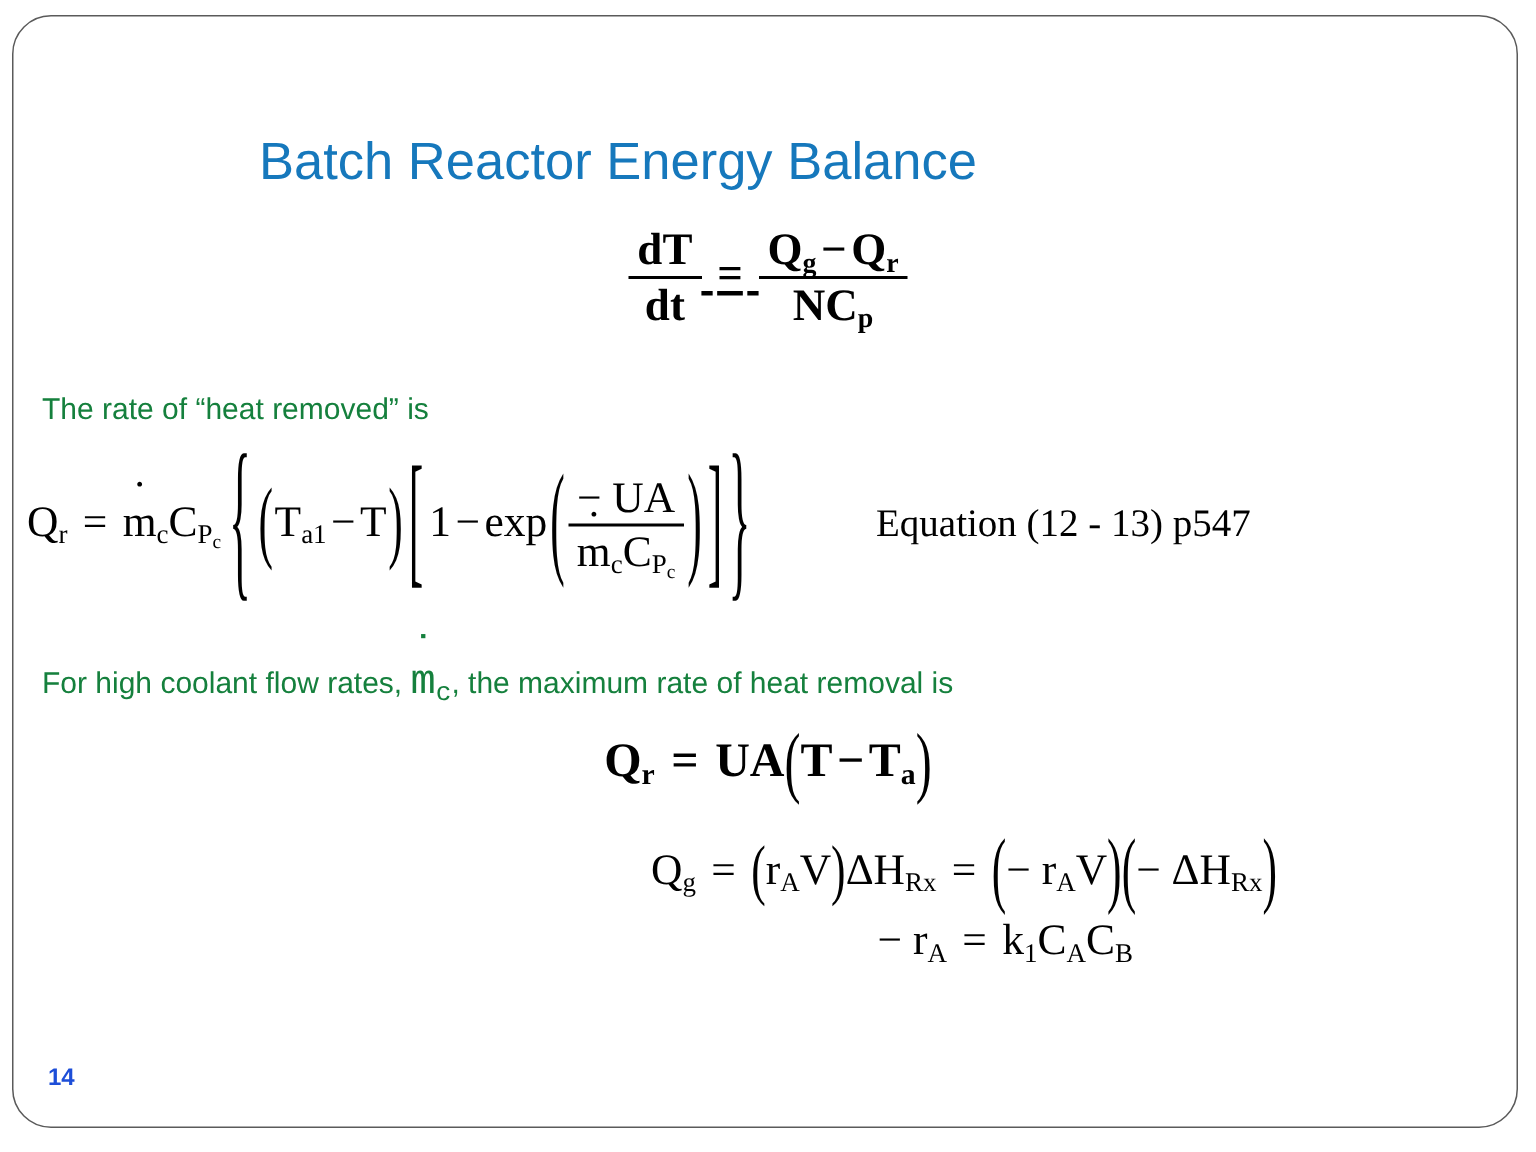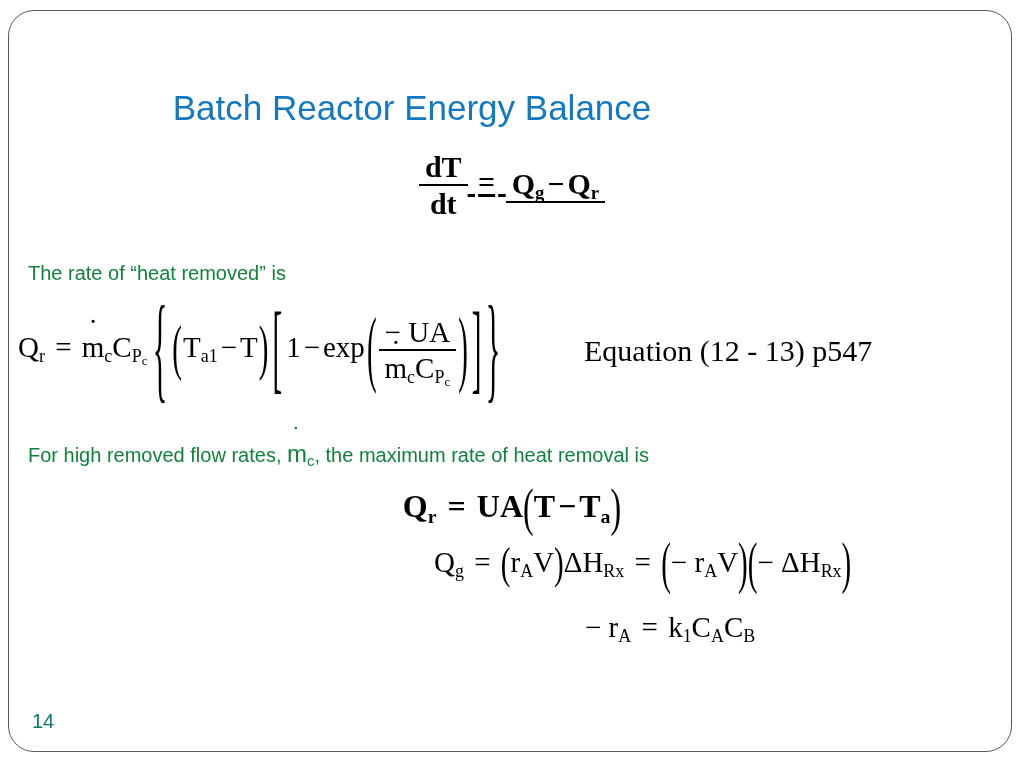--- a/index.html
+++ b/index.html
@@ -132,64 +132,64 @@
 
   #eq-qr-full {
     left: 18px;
     top: 318px;
     font-size: 29px;
   }
 
   #lbl-equation-ref {
     left: 584px;
     top: 336px;
-    font-size: 30px;
+    font-size: 26px;
     font-family: "Liberation Serif", "DejaVu Serif", serif;
   }
 
   #txt-high-coolant { left: 28px; top: 440px; }
   .inline-math {
-    font-family: Liberation Sans, sans-serif;
-    font-size: 24px;
+    font-family: Liberation Mono, monospace;
+    font-size: 28px;
   }
 
   #eq-qr-ua {
     left: 0;
     top: 490px;
     width: 1024px;
     text-align: center;
     font-size: 32px;
   }
 
   #txt-heat-generated { left: 28px; top: 555px; }
 
   #eq-qg-1 {
     left: 434px;
-    top: 548px;
+    top: 566px;
     font-size: 29px;
   }
   #eq-ra {
     left: 585px;
     top: 613px;
     font-size: 29px;
   }
   #eq-qg-2 {
     left: 525px;
     top: 663px;
     font-size: 29px;
   }
 
   .page-number {
     position: absolute;
     left: 32px;
     top: 710px;
     font-family: "Liberation Sans", sans-serif;
-    font-size: 20px;
-    font-weight: normal;
-    color: #0f766e;
+    font-size: 16px;
+    font-weight: bold;
+    color: #1d4ed8;
   }
 
   .op { padding: 0 3px; }
 </style>
 </head>
 <body>
 
 <div class="slide">
 
   <div class="slide-border"></div>
@@ -197,35 +197,36 @@
   <div class="slide-title">Batch Reactor Energy Balance</div>
 
   <div class="math bold" id="eq-dtdt">
     <span class="frac">
       <span class="num">dT</span>
       <span class="den">dt</span>
     </span>
     <span class="op">=</span>
     <span class="frac">
       <span class="num"><span>Q</span><sub>g</sub><span class="op">−</span><span>Q</span><sub>r</sub></span>
+      <span class="den"><span>NC</span><sub>p</sub></span>
     </span>
   </div>
 
   <div class="body-text" id="txt-heat-removed">The rate of “heat removed” is</div>
 
   <div class="math" id="eq-qr-full">
     <span>Q</span><sub>r</sub>
     <span class="op">=</span>
     <span class="mdot">m</span><sub>c</sub><span>C</span><sub><span>P</span><sub>c</sub></sub><span class="delim" style="display:inline-block;transform:scaleY(4.1) scaleX(1.05);vertical-align:-0.02em;margin:0 5px 0 6px;">{</span><span class="delim" style="display:inline-block;transform:scaleY(2.1);vertical-align:-0.02em;margin-right:1px;">(</span><span>T</span><sub>a1</sub><span class="op">−</span><span>T</span><span class="delim" style="display:inline-block;transform:scaleY(2.1);vertical-align:-0.02em;margin-left:1px;">)</span><span class="delim" style="display:inline-block;transform:scaleY(3.4);vertical-align:-0.02em;margin:0 4px 0 4px;">[</span><span>1</span><span class="op">−</span><span>exp</span><span class="delim" style="display:inline-block;transform:scaleY(2.9);vertical-align:-0.02em;margin:0 2px 0 2px;">(</span><span class="frac"><span class="num"><span>−</span> <span>UA</span></span><span class="den"><span class="mdot">m</span><sub>c</sub><span>C</span><sub><span>P</span><sub>c</sub></sub></span></span><span class="delim" style="display:inline-block;transform:scaleY(2.9);vertical-align:-0.02em;margin:0 2px 0 2px;">)</span><span class="delim" style="display:inline-block;transform:scaleY(3.4);vertical-align:-0.02em;margin:0 2px;">]</span><span class="delim" style="display:inline-block;transform:scaleY(4.1) scaleX(1.05);vertical-align:-0.02em;margin:0 2px;">}</span>
   </div>
 
   <div class="math" id="lbl-equation-ref">Equation  (12 - 13)  p547</div>
 
   <div class="body-text" id="txt-high-coolant">
-    <span>For high removed flow rates,</span>
+    <span>For high coolant flow rates,</span>
     <span class="inline-math"><span class="mdot">m</span><sub>c</sub></span><span>, the maximum rate of heat removal is</span>
   </div>
 
   <div class="math bold" id="eq-qr-ua">
     <span>Q</span><sub>r</sub>
     <span class="op">=</span>
     <span>UA</span><span class="delim" style="display:inline-block;transform:scaleY(1.65);vertical-align:-0.02em;">(</span><span>T</span><span class="op">−</span><span>T</span><sub>a</sub><span class="delim" style="display:inline-block;transform:scaleY(1.65);vertical-align:-0.02em;">)</span>
   </div>
 
 

